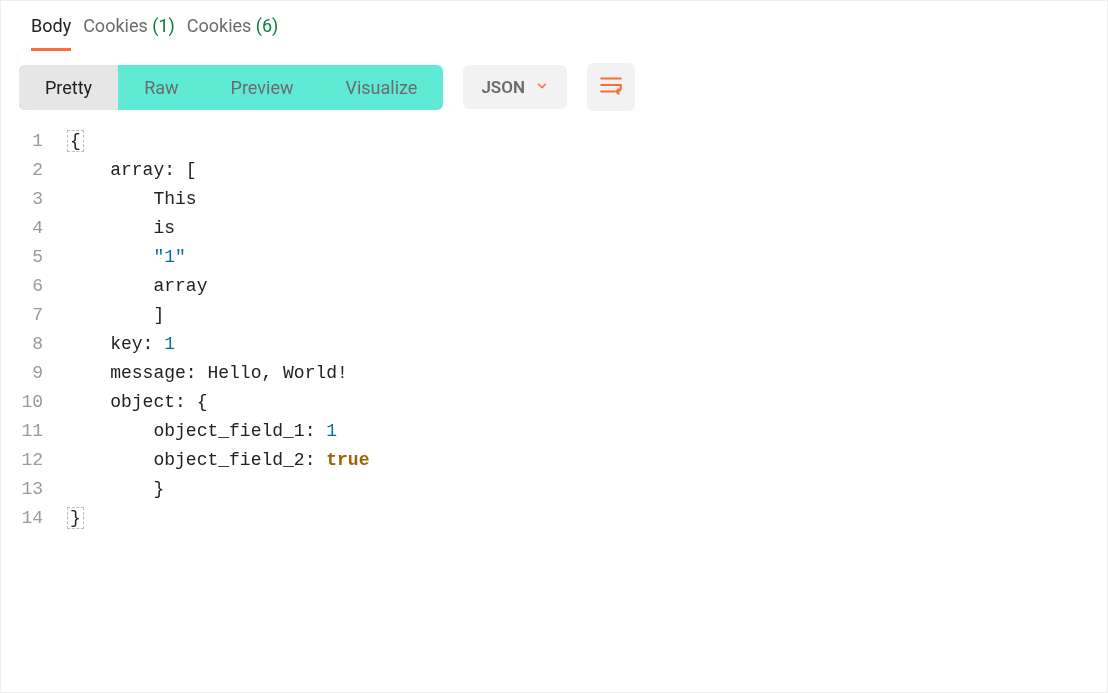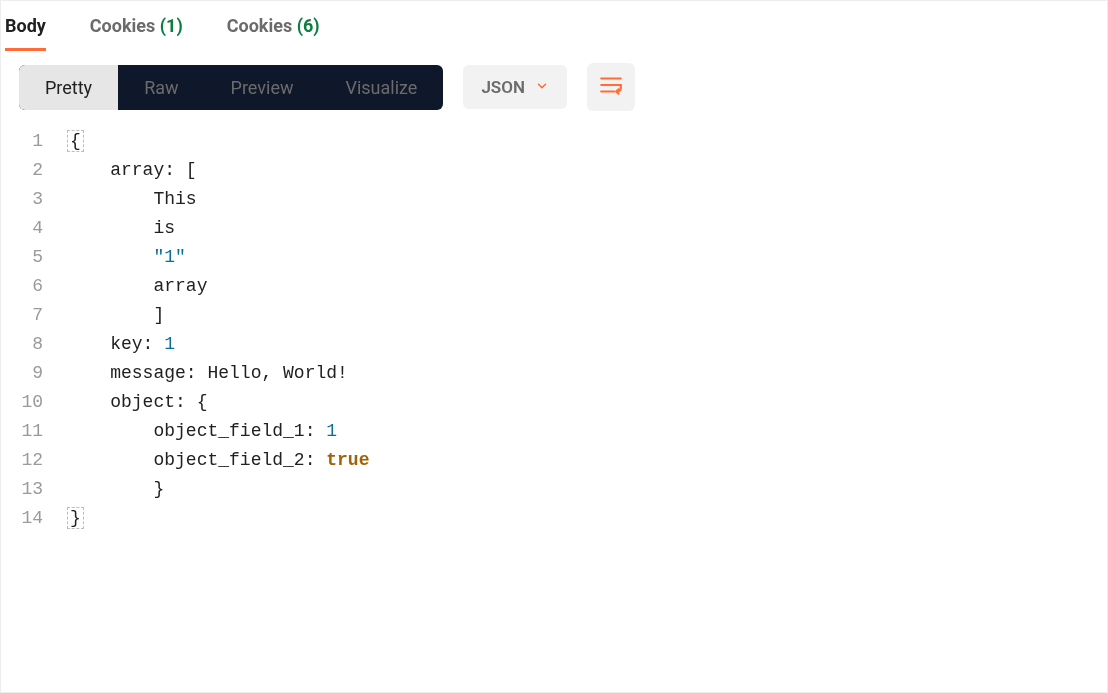--- a/index.html
+++ b/index.html
@@ -10,24 +10,23 @@
     width: 1108px;
     height: 693px;
     border: 1px solid #ededed;
     overflow: hidden;
   }
 
   
   .resp-tabs {
     display: flex;
     align-items: center;
-    gap: 44px;
-    padding: 14px 18px 0 4px;
+    gap: 12px;
+    padding: 14px 18px 0 30px;
     font-size: 18px;
-    font-weight: bold;
   }
   .resp-tab {
     color: #6b6b6b;
     cursor: pointer;
     padding-bottom: 12px;
     border-bottom: 3px solid transparent;
   }
   .resp-tab.active {
     color: #212121;
     border-bottom-color: #ff6c37;
@@ -38,21 +37,21 @@
 
   
   .toolbar {
     display: flex;
     align-items: center;
     gap: 10px;
     padding: 12px 18px 0 18px;
   }
   .view-modes {
     display: flex;
-    background: #0f172a;
+    background: #5eead4;
     border-radius: 6px;
     overflow: hidden;
   }
   .view-mode {
     padding: 12px 26px;
     font-size: 18px;
     color: #6b6b6b;
     cursor: pointer;
   }
   .view-mode.active {

